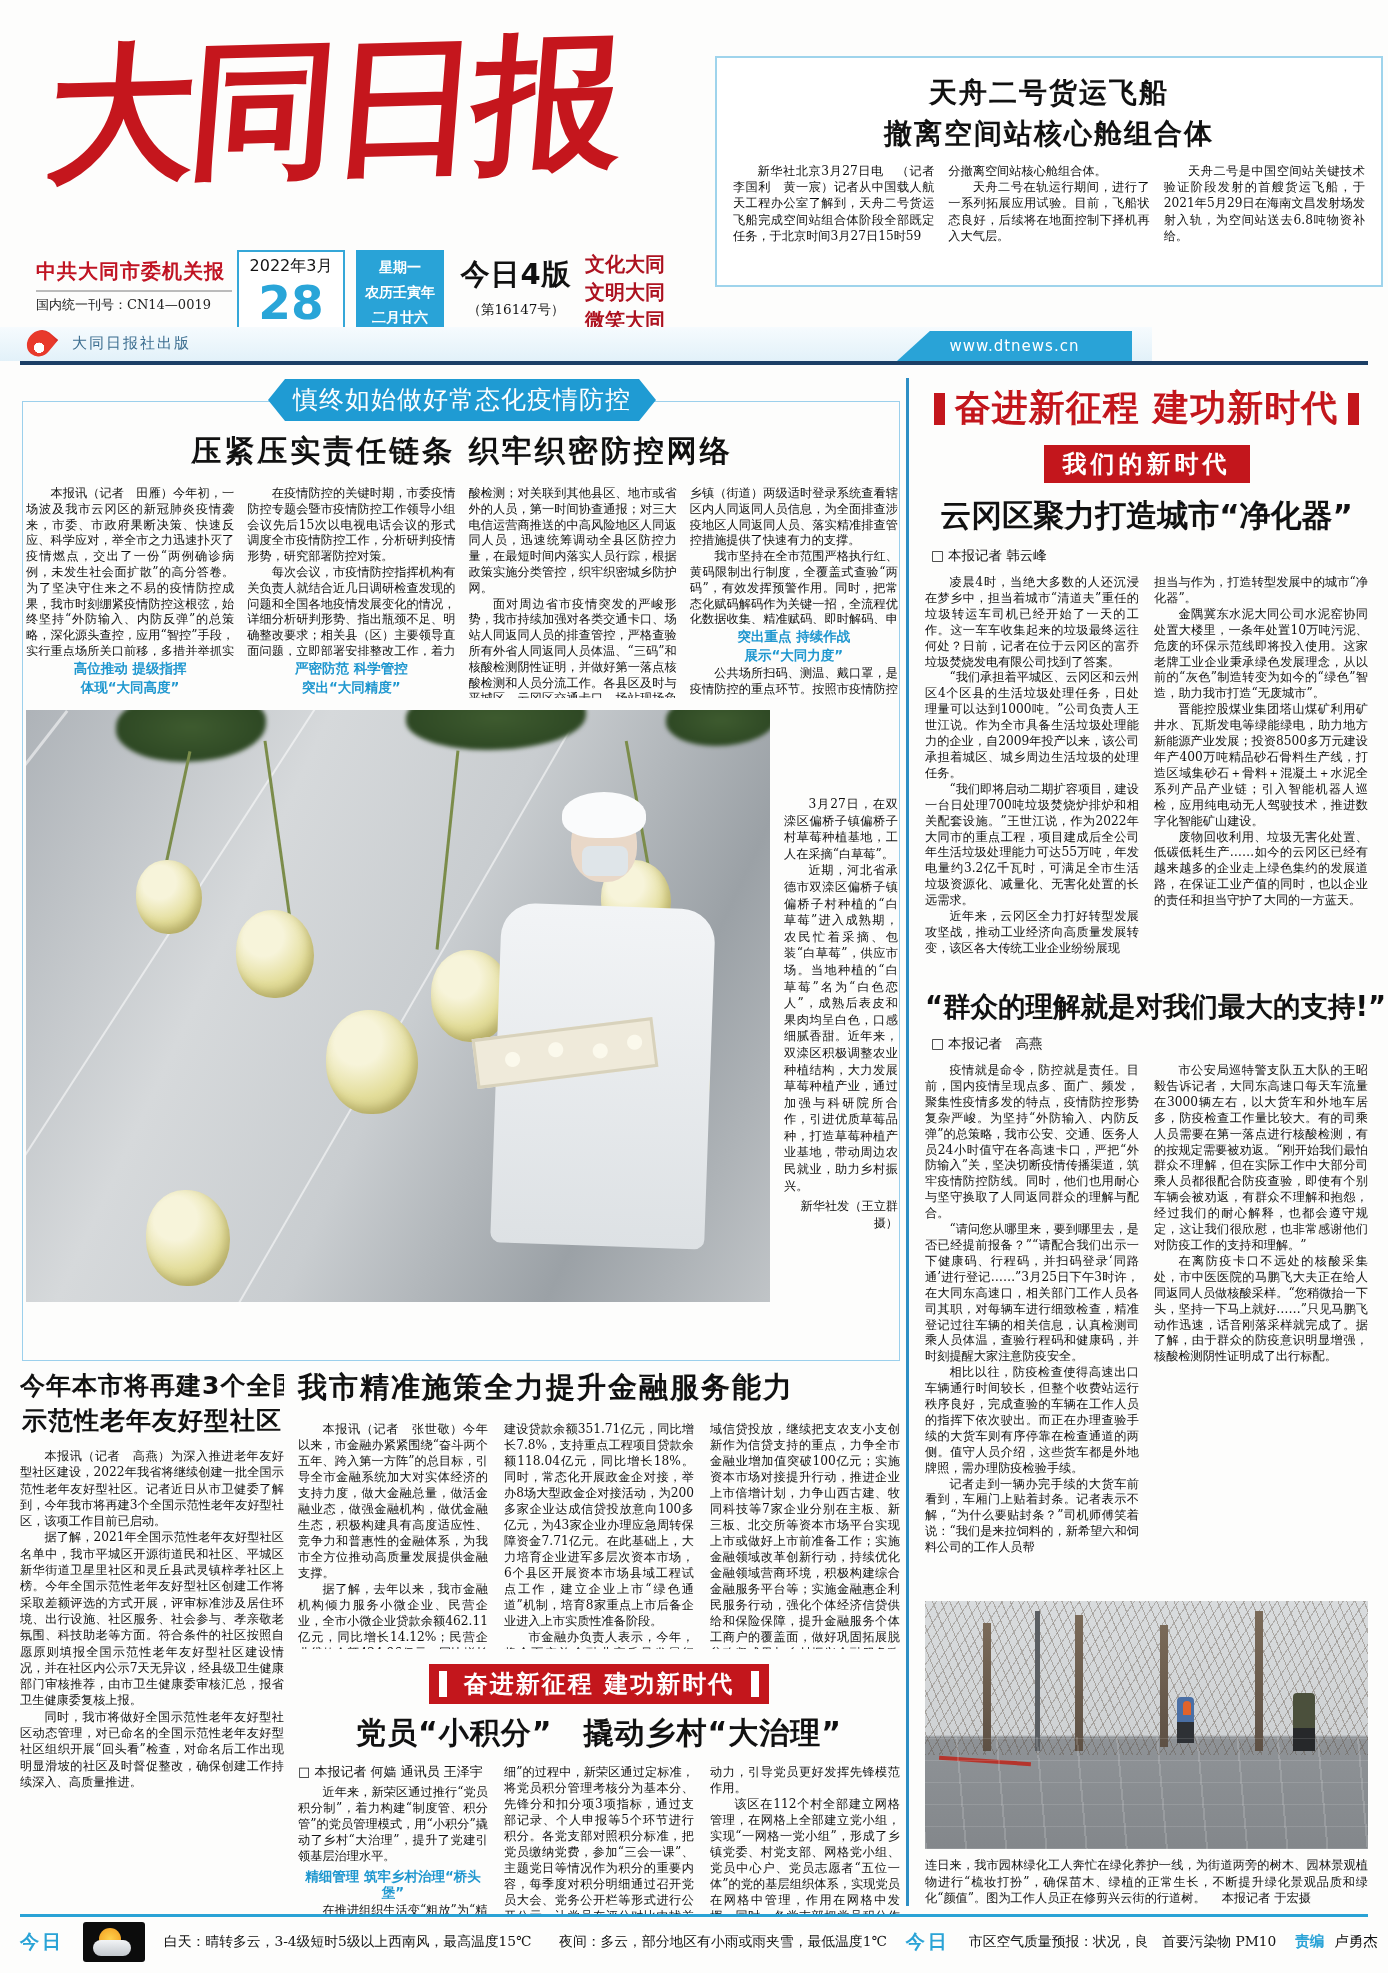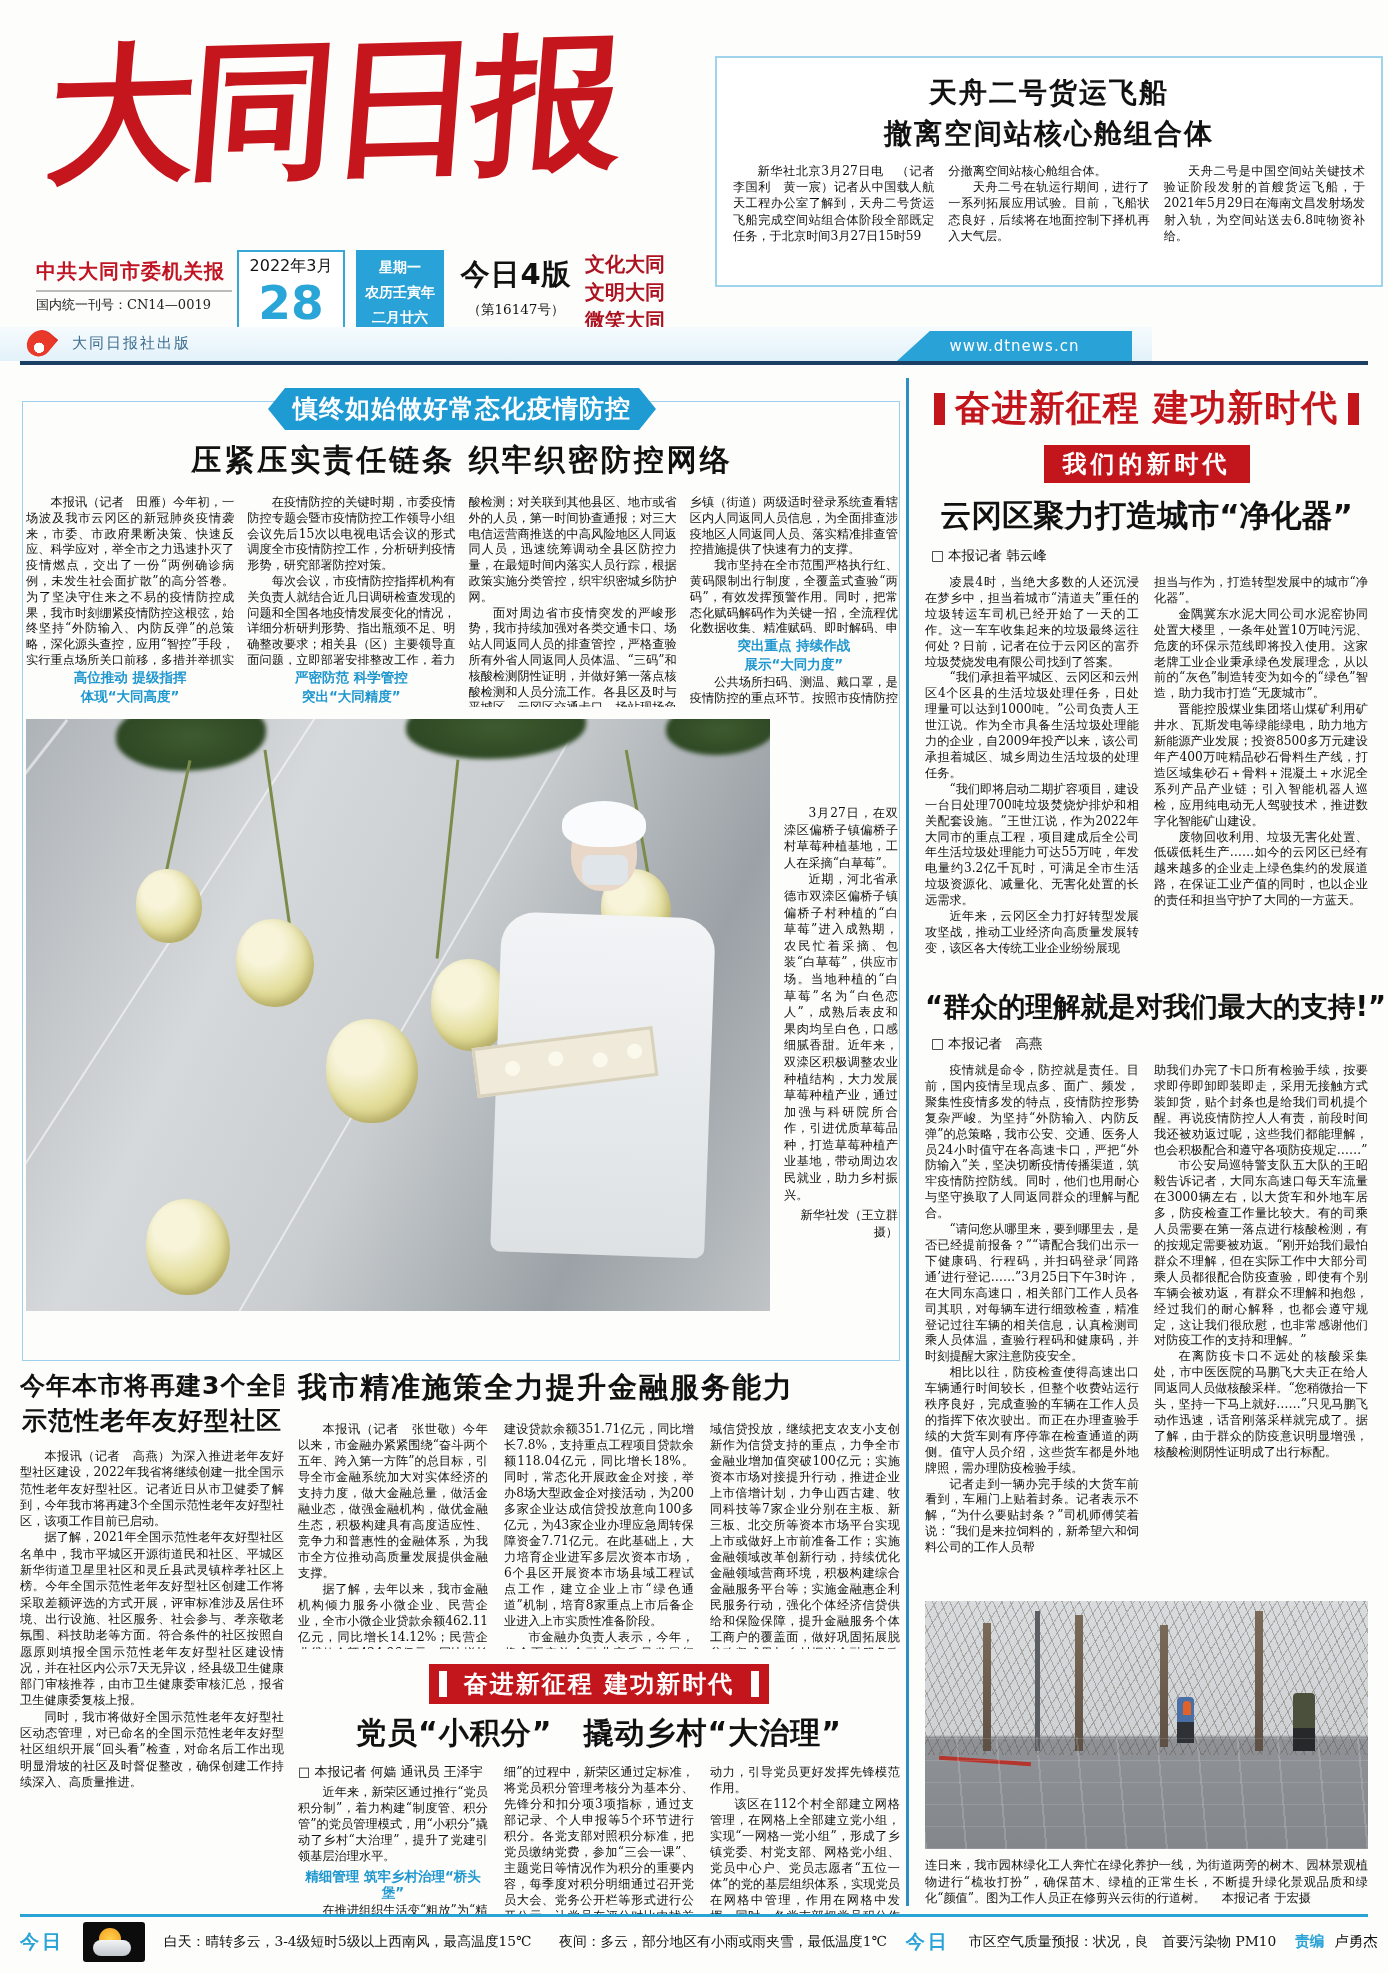--- a/index.html
+++ b/index.html
@@ -52,22 +52,22 @@
   .pub-text { position:absolute; left:72px; top:7px; font-size:15px; color:#3c6e90; letter-spacing:2px; font-family:"DejaVu Sans",sans-serif; }
   .web-flag { position:absolute; right:20px; top:4px; width:235px; height:30px; background:#29a3d7;
     clip-path:polygon(14% 0,100% 0,100% 100%,0 100%); color:#fff; text-align:center;
     font-size:15px; line-height:30px; font-family:"DejaVu Sans",sans-serif; letter-spacing:1px; }
   .navy-rule { position:absolute; left:20px; top:361px; width:1348px; height:4px; background:#1c3f66; }
 
   
   .main-left { position:absolute; left:20px; top:372px; width:884px; }
   .main-frame { position:absolute; left:2px; top:29px; width:878px; height:960px;
     border:1.5px solid #9cd0ec; pointer-events:none; }
-  .ribbon { position:relative; width:354px; height:42px; margin:16px auto 0; background:#1f9bd3;
-    color:#fff; text-align:center; font-family:"DejaVu Sans",sans-serif; font-weight:bold;
+  .ribbon { position:relative; width:354px; height:42px; margin:7px auto 0; background:#1f9bd3;
+    color:#fff; text-align:center; font-family:"DejaVu Sans",sans-serif; font-weight:normal;
     font-size:25px; line-height:42px; letter-spacing:1px; z-index:2; }
   .ribbon::before { content:""; position:absolute; left:-17px; top:0;
     border-top:21px solid transparent; border-bottom:21px solid transparent; border-right:17px solid #1f9bd3; }
   .ribbon::after { content:""; position:absolute; right:-17px; top:0;
     border-top:21px solid transparent; border-bottom:21px solid transparent; border-left:17px solid #1f9bd3; }
   .kicker { margin-top:10px; text-align:center; font-family:"DejaVu Sans",sans-serif;
     font-weight:bold; font-size:30px; letter-spacing:3px; }
   .main-headline { margin-top:5px; text-align:center; font-family:"DejaVu Sans",sans-serif;
     font-weight:bold; font-size:45px; letter-spacing:1px; white-space:nowrap; }
   .body4 { display:flex; gap:13px; margin:14px 6px 0; height:212px; }
@@ -356,21 +356,20 @@
     <div class="sb-byline">□ 本报记者　高燕</div>
 
     <div class="sb-cols h-cols2">
       <div class="col">
         <p>疫情就是命令，防控就是责任。目前，国内疫情呈现点多、面广、频发，聚集性疫情多发的特点，疫情防控形势复杂严峻。为坚持“外防输入、内防反弹”的总策略，我市公安、交通、医务人员24小时值守在各高速卡口，严把“外防输入”关，坚决切断疫情传播渠道，筑牢疫情防控防线。同时，他们也用耐心与坚守换取了人同返同群众的理解与配合。</p>
         <p>“请问您从哪里来，要到哪里去，是否已经提前报备？”“请配合我们出示一下健康码、行程码，并扫码登录‘同路通’进行登记……”3月25日下午3时许，在大同东高速口，相关部门工作人员各司其职，对每辆车进行细致检查，精准登记过往车辆的相关信息，认真检测司乘人员体温，查验行程码和健康码，并时刻提醒大家注意防疫安全。</p>
         <p>相比以往，防疫检查使得高速出口车辆通行时间较长，但整个收费站运行秩序良好，完成查验的车辆在工作人员的指挥下依次驶出。而正在办理查验手续的大货车则有序停靠在检查通道的两侧。值守人员介绍，这些货车都是外地牌照，需办理防疫检验手续。</p>
         <p>记者走到一辆办完手续的大货车前看到，车厢门上贴着封条。记者表示不解，“为什么要贴封条？”司机师傅笑着说：“我们是来拉饲料的，新希望六和饲料公司的工作人员帮</p>
       </div>
       <div class="col">
-        <p style="text-indent:0">助我们办完了卡口所有检验手续，按要求即停即卸即装即走，采用无接触方式装卸货，贴个封条也是给我们司机提个醒。再说疫情防控人人有责，前段时间我还被劝返过呢，这些我们都能理解，也会积极配合和遵守各项防疫规定……”</p>
         <p>市公安局巡特警支队五大队的王昭毅告诉记者，大同东高速口每天车流量在3000辆左右，以大货车和外地车居多，防疫检查工作量比较大。有的司乘人员需要在第一落点进行核酸检测，有的按规定需要被劝返。“刚开始我们最怕群众不理解，但在实际工作中大部分司乘人员都很配合防疫查验，即使有个别车辆会被劝返，有群众不理解和抱怨，经过我们的耐心解释，也都会遵守规定，这让我们很欣慰，也非常感谢他们对防疫工作的支持和理解。”</p>
         <p>在离防疫卡口不远处的核酸采集处，市中医医院的马鹏飞大夫正在给人同返同人员做核酸采样。“您稍微抬一下头，坚持一下马上就好……”只见马鹏飞动作迅速，话音刚落采样就完成了。据了解，由于群众的防疫意识明显增强，核酸检测阴性证明成了出行标配。</p>
       </div>
     </div>
 
     <div class="sb-photo">
       <div class="branches"></div>
       <div class="trunk" style="left:58px;top:22px;height:128px;"></div>
       <div class="trunk" style="left:150px;top:14px;height:136px;"></div>
       <div class="trunk" style="left:235px;top:24px;height:122px;"></div>

